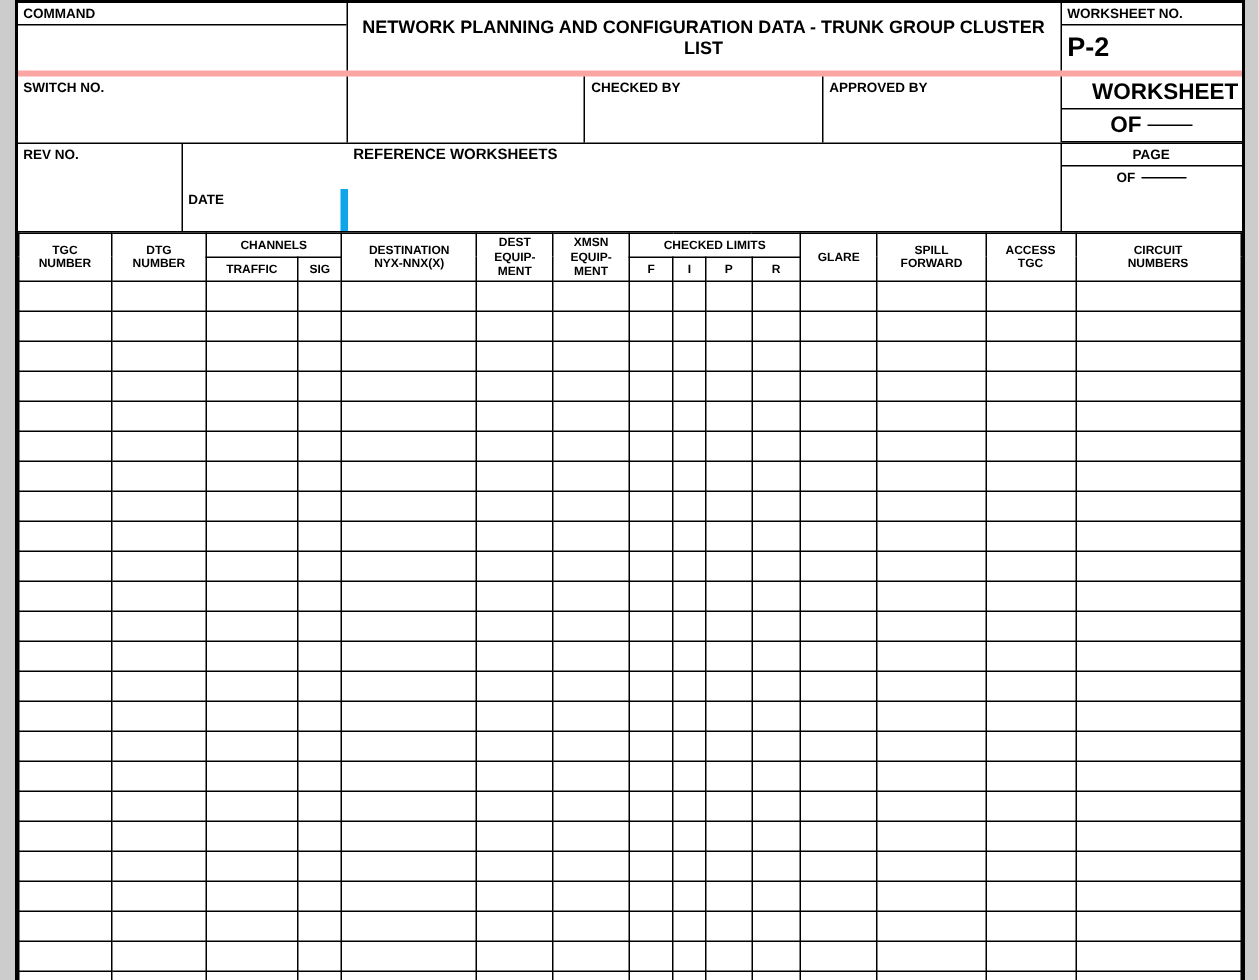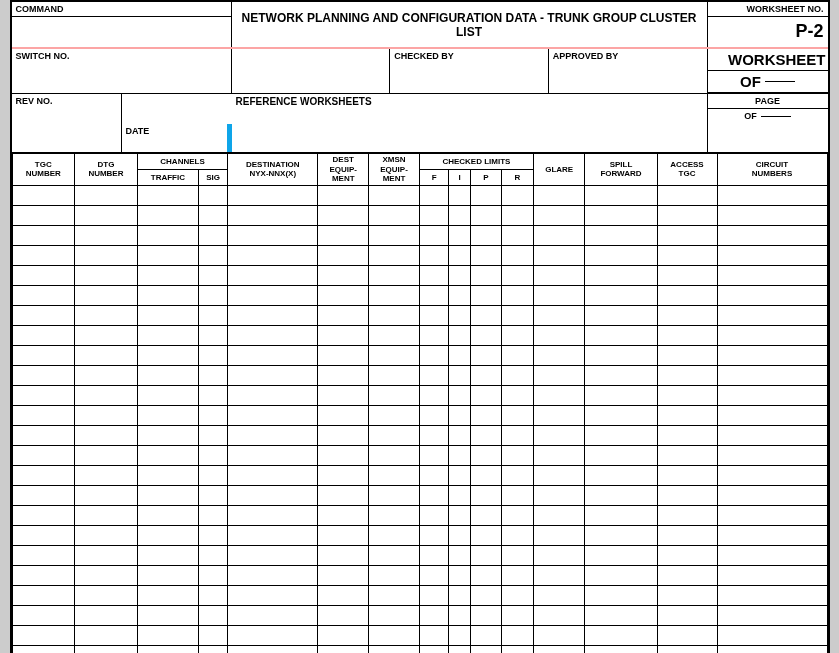--- a/index.html
+++ b/index.html
@@ -4,21 +4,21 @@
   <style>
     * { box-sizing: border-box; margin: 0; padding: 0; }
     body { background: #ccc; display: flex; justify-content: center; align-items: center; min-height: 100vh; font-family: Arial, sans-serif; }
     .page { background: white; width: 820px; border: 2px solid #000; position: relative; }
     .top-section { display: flex; border-bottom: 1px solid #000; }
     .command-block { width: 220px; border-right: 1px solid #000; }
     .command-label { font-size: 9px; font-weight: bold; padding: 2px 4px; border-bottom: 1px solid #000; }
     .command-value { height: 30px; }
     .title-block { flex: 1; display: flex; align-items: center; justify-content: center; border-right: 1px solid #000; }
     .title-text { font-size: 12px; font-weight: bold; text-align: center; padding: 4px; }
-    .worksheet-block { width: 120px; text-align: right; }
+    .worksheet-block { width: 120px; text-align: left; }
     .worksheet-label { font-size: 9px; font-weight: bold; padding: 2px 4px; border-bottom: 1px solid #000; }
     .worksheet-num { font-size: 18px; font-weight: bold; padding: 4px; }
 
     .row2 { display: flex; border-bottom: 1px solid #000; }
     .switch-block { width: 220px; border-right: 1px solid #000; }
     .switch-label { font-size: 9px; font-weight: bold; padding: 2px 4px; }
     .switch-value { height: 16px; }
     .prepared-block { flex: 1; border-right: 1px solid #000; }
     .prepared-label { font-size: 9px; font-weight: bold; padding: 2px 4px; }
     .checked-block { flex: 1; border-right: 1px solid #000; }
@@ -54,21 +54,21 @@
     .version { font-size: 7px; }
     .reset-btn {
       background: #e0e0e0;
       border: 2px outset #aaa;
       padding: 2px 12px;
       font-size: 12px;
       cursor: pointer;
       font-weight: bold;
     }
 
-    .top-row { border-bottom: 2px solid #fca5a5; }
+    .top-row { border-bottom: 4px solid #fca5a5; }
   </style>
 </head>
 <body>
 
 <div class="page">
 
   <div class="top-section top-row">
     <div class="command-block">
       <div class="command-label">COMMAND</div>
       <div class="command-value"></div>

